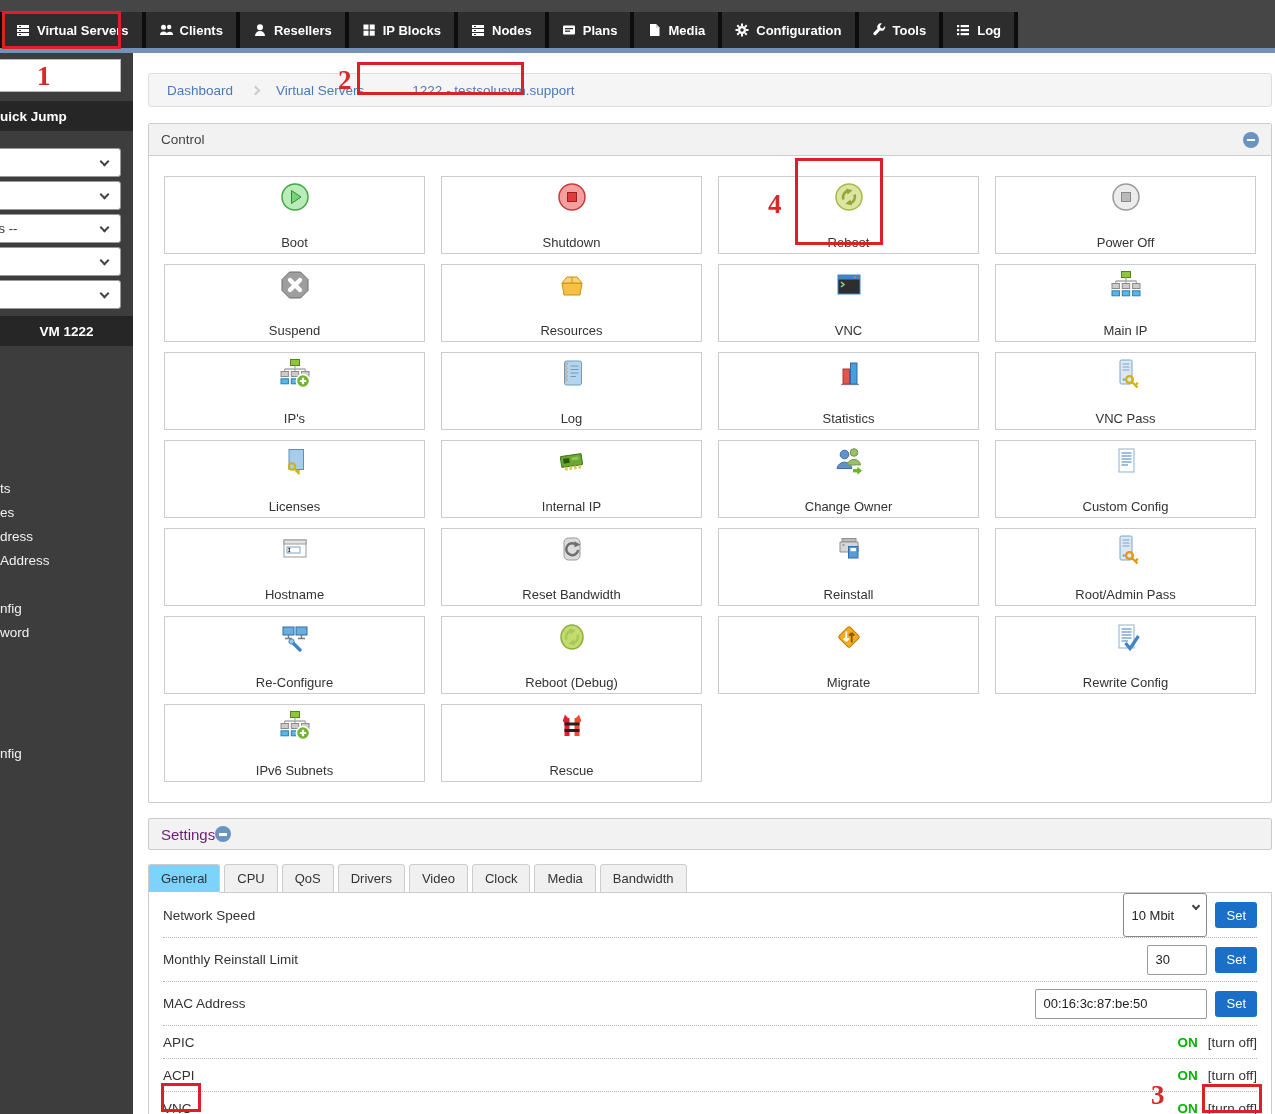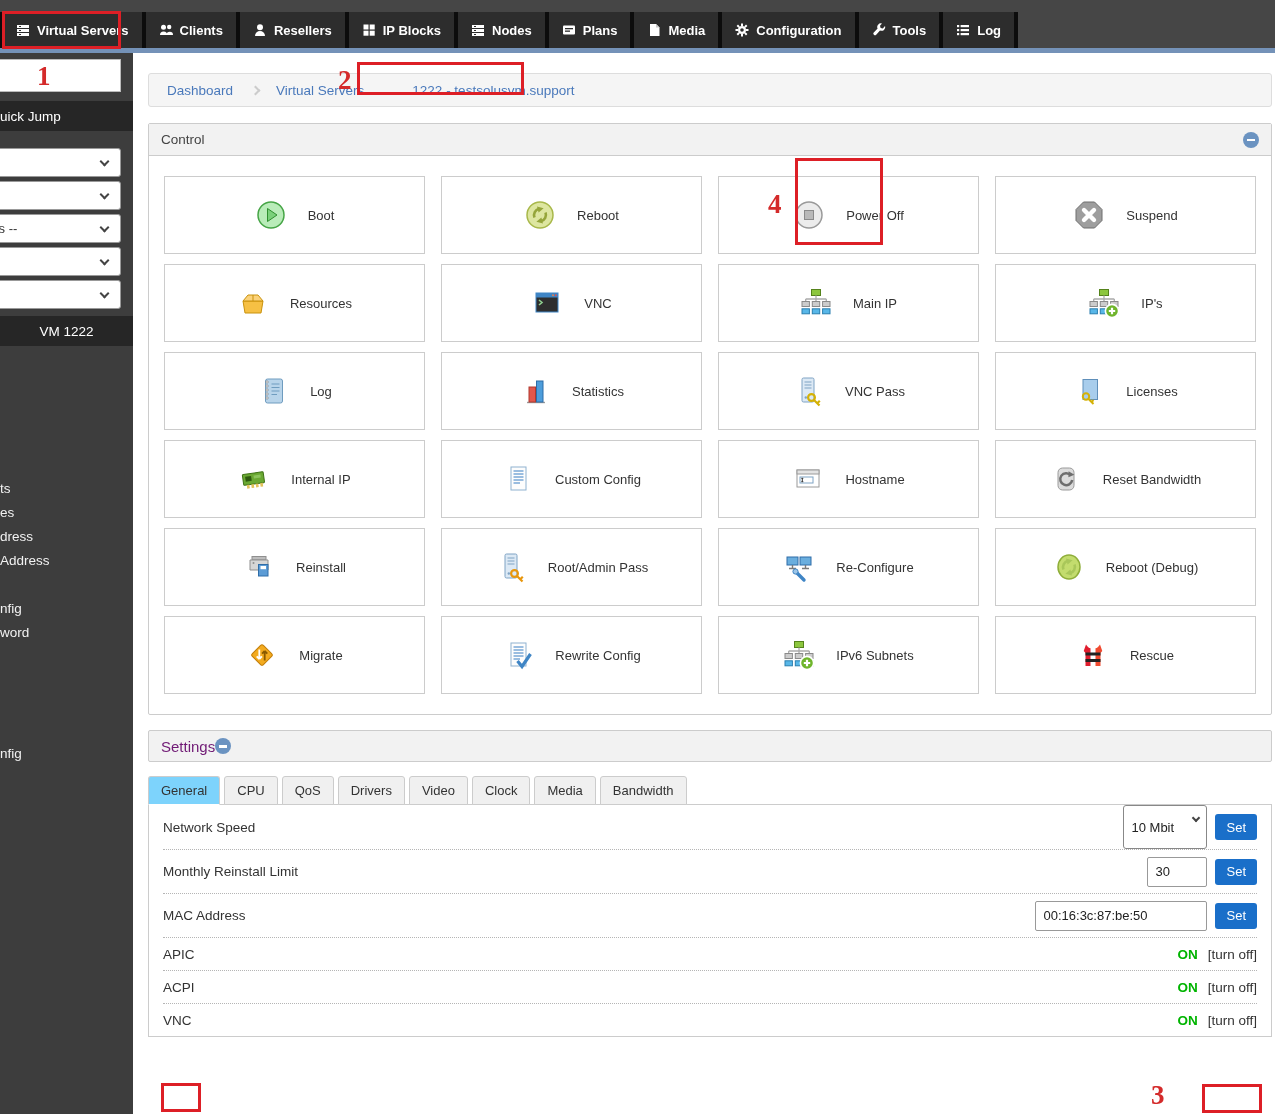--- a/index.html
+++ b/index.html
@@ -14,21 +14,21 @@
     display:flex; align-items:center; gap:7px; padding:0 13px; margin-right:4px;
     white-space:nowrap; cursor:pointer; }
   .nav-item svg { display:block; }
   .blue-line { position:absolute; top:48px; left:0; width:1275px; height:5px; background:#7492b8; }
 
   
   .sidebar { position:absolute; top:53px; left:0; width:133px; height:1061px; background:#3d3d3d; }
   .side-search { position:absolute; top:6px; left:-12px; width:133px; height:33px;
     background:#fff; border:1px solid #bbb; }
   .side-strip { position:absolute; left:0; width:133px; height:30px; background:#262626;
-    color:#fff; font-size:13.5px; font-weight:normal; display:flex; align-items:center; }
+    color:#fff; font-size:13.5px; font-weight:bold; display:flex; align-items:center; }
   .side-select { position:absolute; left:-20px; width:141px; height:29px; background:#fff;
     border:1px solid #999; border-radius:3px; display:flex; align-items:center;
     font-size:13px; color:#333; padding-left:6px; cursor:pointer; }
   .side-select .chev { position:absolute; right:12px; top:9px; width:7px; height:7px;
     border-right:2px solid #444; border-bottom:2px solid #444; transform:rotate(45deg); }
   .side-frag { position:absolute; left:0; color:#f2f2f2; font-size:13.5px; white-space:nowrap; cursor:pointer; }
 
   
   .content { position:absolute; top:53px; left:133px; width:1142px; padding:20px 3px 0 15px; }
   .breadcrumb { width:1124px; height:34px; background:#f5f5f5; border:1px solid #ddd;
@@ -42,21 +42,21 @@
   .panel-head { height:32px; background:#f2f2f2; border-bottom:1px solid #ccc;
     display:flex; align-items:center; padding:0 12px; font-size:13.5px; color:#444; }
   .panel-head .grow { flex:1; }
   .collapse-btn { width:16px; height:16px; border-radius:50%; background:#6b93c1;
     position:relative; cursor:pointer; }
   .collapse-btn::after { content:""; position:absolute; left:4px; top:7px; width:8px; height:2.5px; background:#fff; }
 
   .btn-grid { padding:20px 15px; display:grid; grid-template-columns:repeat(4,1fr);
     gap:10px 16px; }
   .ctl-btn { height:78px; border:1px solid #ccc; background:#fff; display:flex;
-    flex-direction:row; align-items:center; justify-content:center; gap:21px; cursor:pointer; }
+    flex-direction:column; align-items:center; justify-content:center; gap:21px; cursor:pointer; }
   .ctl-btn .ic { height:34px; display:flex; align-items:center; }
   .ctl-btn .lbl { font-size:13px; color:#333; }
 
   
   .settings-head { width:1124px; margin-top:15px; height:32px; background:#f2f2f2;
     border:1px solid #ccc; border-radius:2px; display:flex; align-items:center;
     padding:0 12px; font-size:15px; color:#701a75; }
   .tabs { margin-top:14px; display:flex; position:relative; z-index:2; }
   .tab { border:1px solid #ccc; background:#f0f0f0; color:#333; font-size:13px;
     padding:6px 12px; margin-right:4px; border-radius:3px 3px 0 0; cursor:pointer; }
@@ -283,20 +283,29 @@
             <svg width="32" height="32" viewBox="0 0 32 32">
               <circle cx="16" cy="16" r="13" fill="#b9ecb9" stroke="#46a546" stroke-width="1.5"></circle>
               <path d="M12.5 9.5 L22 16 L12.5 22.5 Z" fill="#7ad07a" stroke="#2f8f2f"></path>
             </svg>
           </span>
           <span class="lbl">Boot</span>
         </div>
         <div class="ctl-btn">
           <span class="ic">
             <svg width="32" height="32" viewBox="0 0 32 32">
+              <circle cx="16" cy="16" r="13" fill="#f4a0a0" stroke="#c83c3c" stroke-width="1.5"></circle>
+              <rect x="11.5" y="11.5" width="9" height="9" fill="#e03c3c" stroke="#9e1f1f"></rect>
+            </svg>
+          </span>
+          <span class="lbl">Shutdown</span>
+        </div>
+        <div class="ctl-btn">
+          <span class="ic">
+            <svg width="32" height="32" viewBox="0 0 32 32">
               <circle cx="16" cy="16" r="13" fill="#dde6a0" stroke="#a8b84a" stroke-width="1.5"></circle>
               <path d="M10.5 18.5 A6.5 6.5 0 0 1 15 9.8" fill="none" stroke="#95a53a" stroke-width="2.6"></path>
               <polygon points="13,7.6 19.6,9.2 14.6,13.6" fill="#95a53a"></polygon>
               <path d="M21.5 13.5 A6.5 6.5 0 0 1 17 22.2" fill="none" stroke="#95a53a" stroke-width="2.6"></path>
               <polygon points="19,24.4 12.4,22.8 17.4,18.4" fill="#95a53a"></polygon>
             </svg>
           </span>
           <span class="lbl">Reboot</span>
         </div>
         <div class="ctl-btn">
@@ -437,20 +446,32 @@
                 <g fill="#e2c25a">
                   <rect x="8" y="21" width="2.6" height="3.6"></rect>
                   <rect x="12.5" y="21" width="2.6" height="3.6"></rect>
                   <rect x="17" y="21" width="2.6" height="3.6"></rect>
                   <rect x="21.5" y="21" width="2.6" height="3.6"></rect>
                 </g>
               </g>
             </svg>
           </span>
           <span class="lbl">Internal IP</span>
+        </div>
+        <div class="ctl-btn">
+          <span class="ic">
+            <svg width="32" height="32" viewBox="0 0 32 32">
+              <circle cx="11.5" cy="9.5" r="4.3" fill="#5f93c9" stroke="#3a6da0"></circle>
+              <path d="M4 23.5 a7.6 7.6 0 0 1 15 0 Z" fill="#5f93c9" stroke="#3a6da0"></path>
+              <circle cx="21" cy="7.5" r="3.8" fill="#9bbf6a" stroke="#6f9440"></circle>
+              <path d="M14.5 20 a6.6 6.6 0 0 1 13 0 Z" fill="#9bbf6a" stroke="#6f9440"></path>
+              <path d="M19.5 23.5 h4.5 v-2.8 l5.5 5 -5.5 5 v-2.8 h-4.5 Z" fill="#6fb52c" stroke="#fff"></path>
+            </svg>
+          </span>
+          <span class="lbl">Change Owner</span>
         </div>
         <div class="ctl-btn">
           <span class="ic">
             <svg width="32" height="32" viewBox="0 0 32 32">
               <rect x="9" y="4" width="15" height="23" fill="#fdfdfd" stroke="#8fb2d0"></rect>
               <path d="M11.5 8 H21.5 M11.5 11 H21.5 M11.5 14 H21.5 M11.5 17 H21.5 M11.5 20 H18" stroke="#79a8d6" stroke-width="1.3"></path>
             </svg>
           </span>
           <span class="lbl">Custom Config</span>
         </div>

